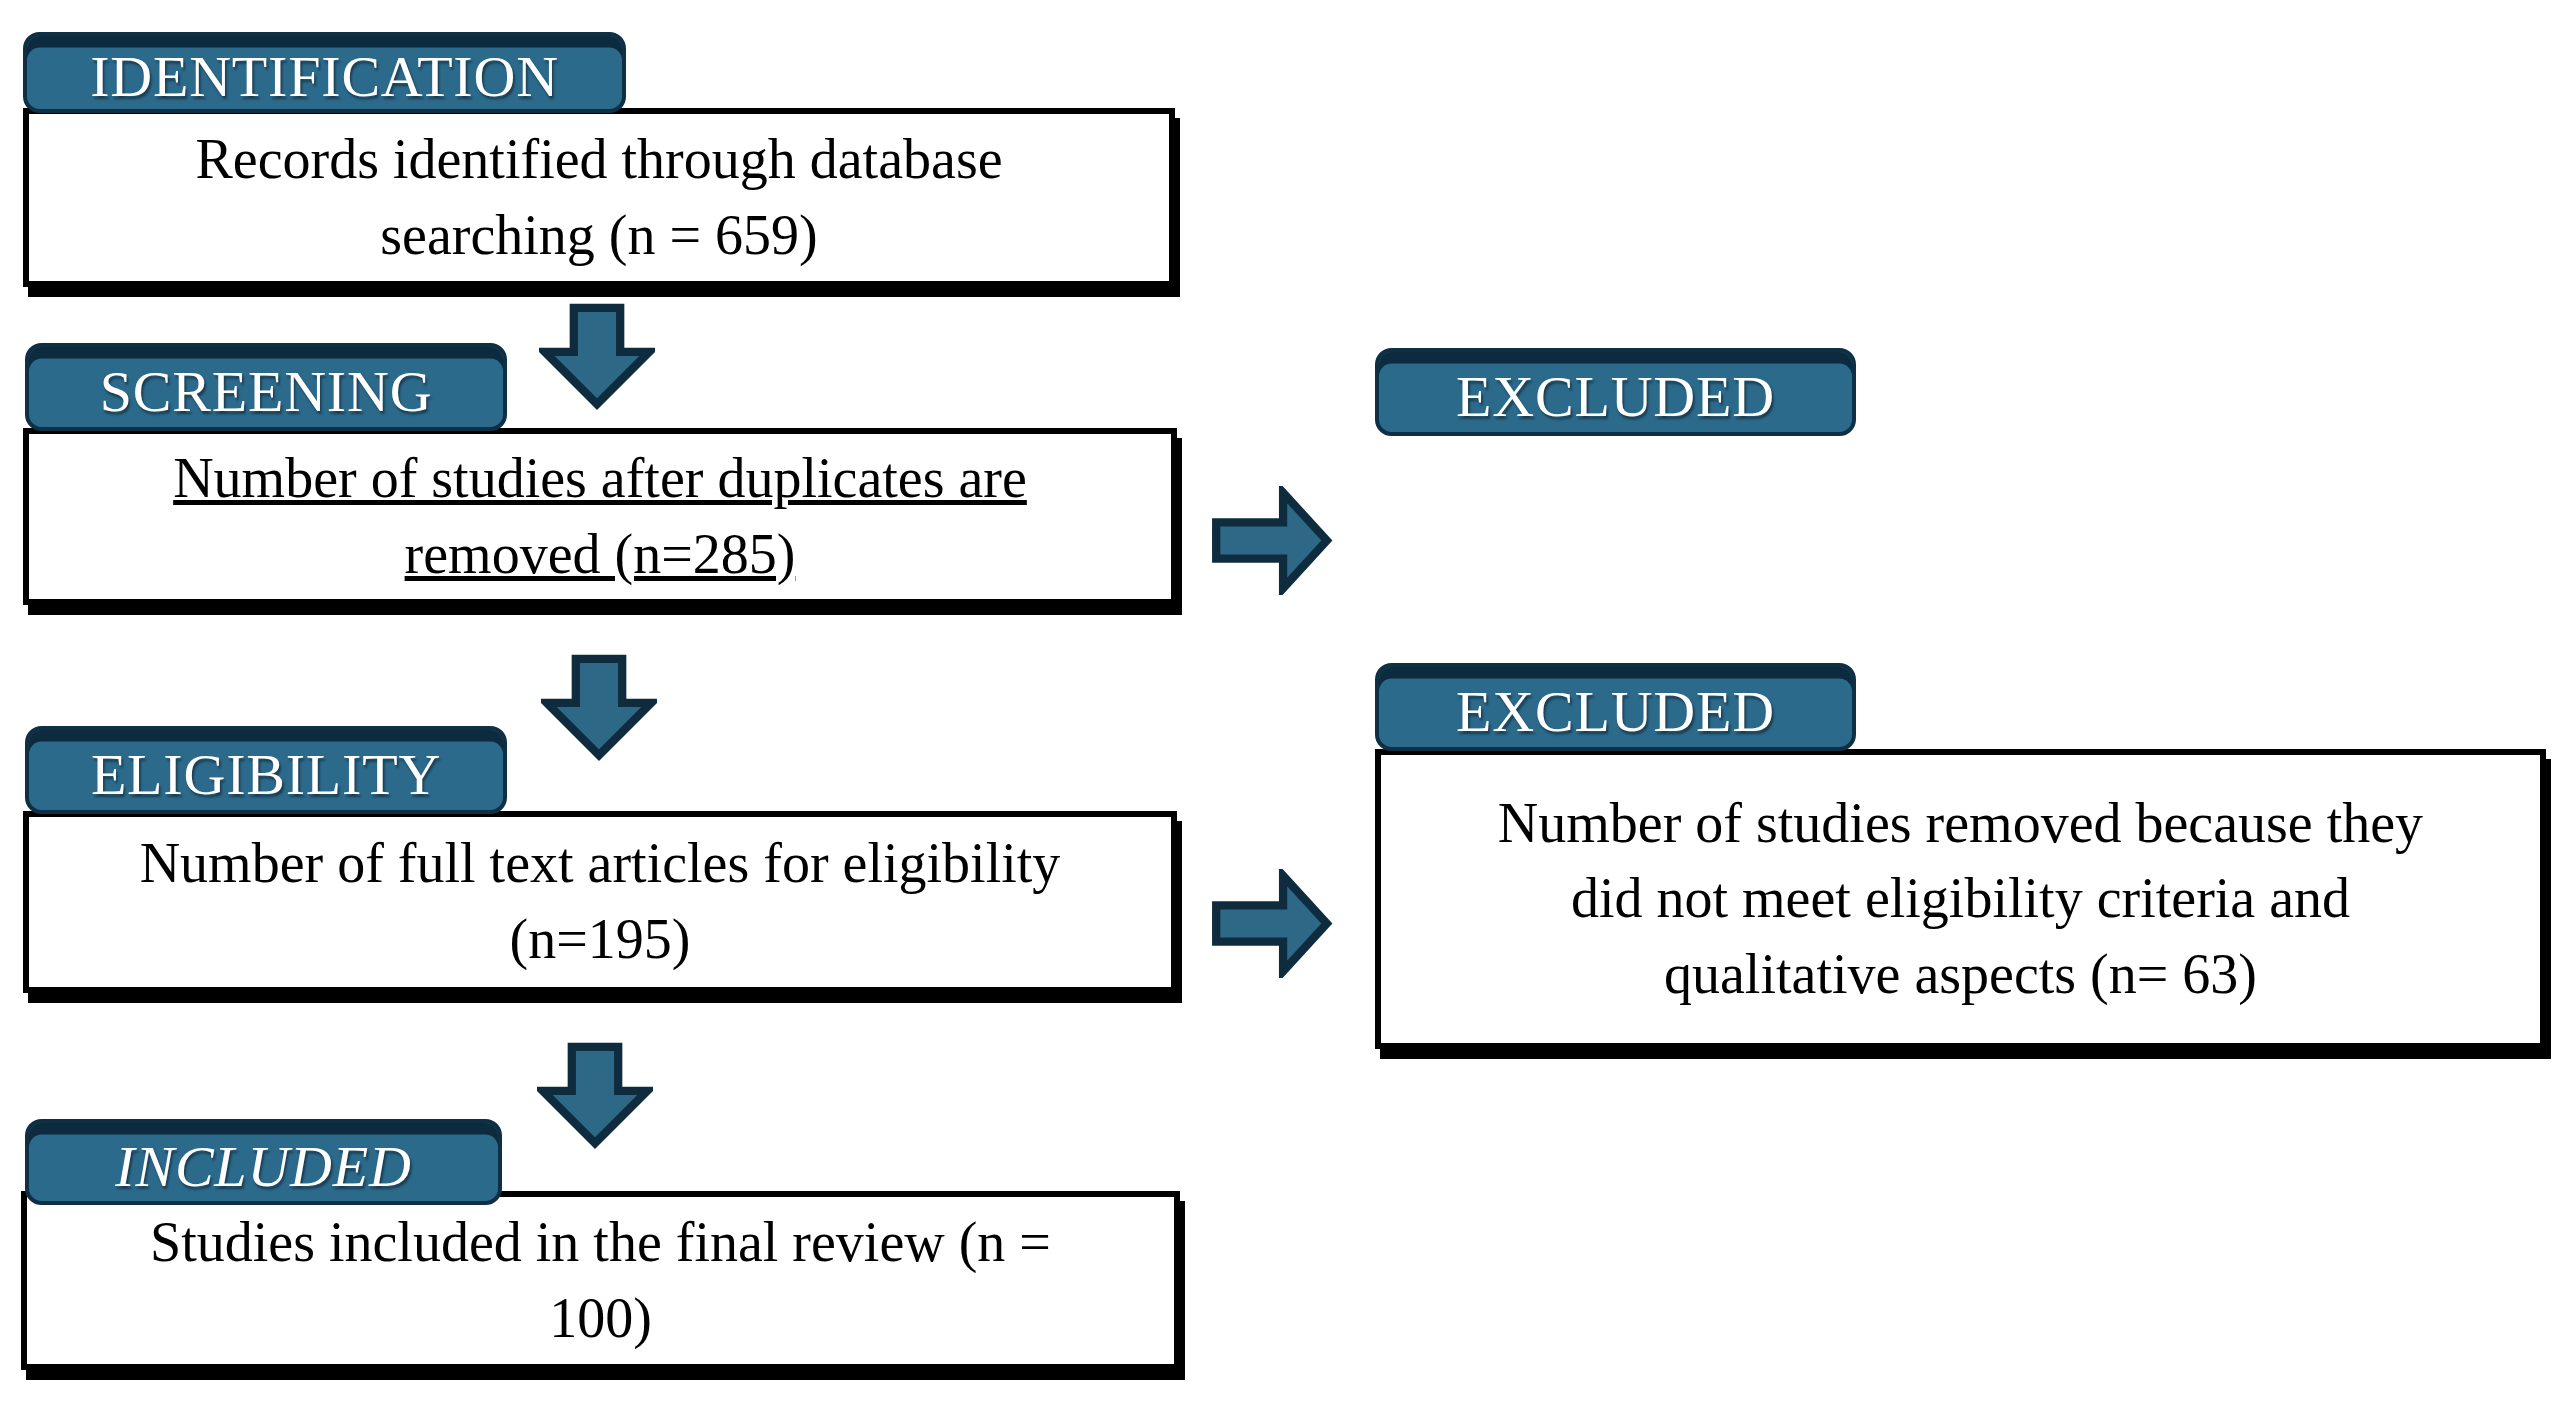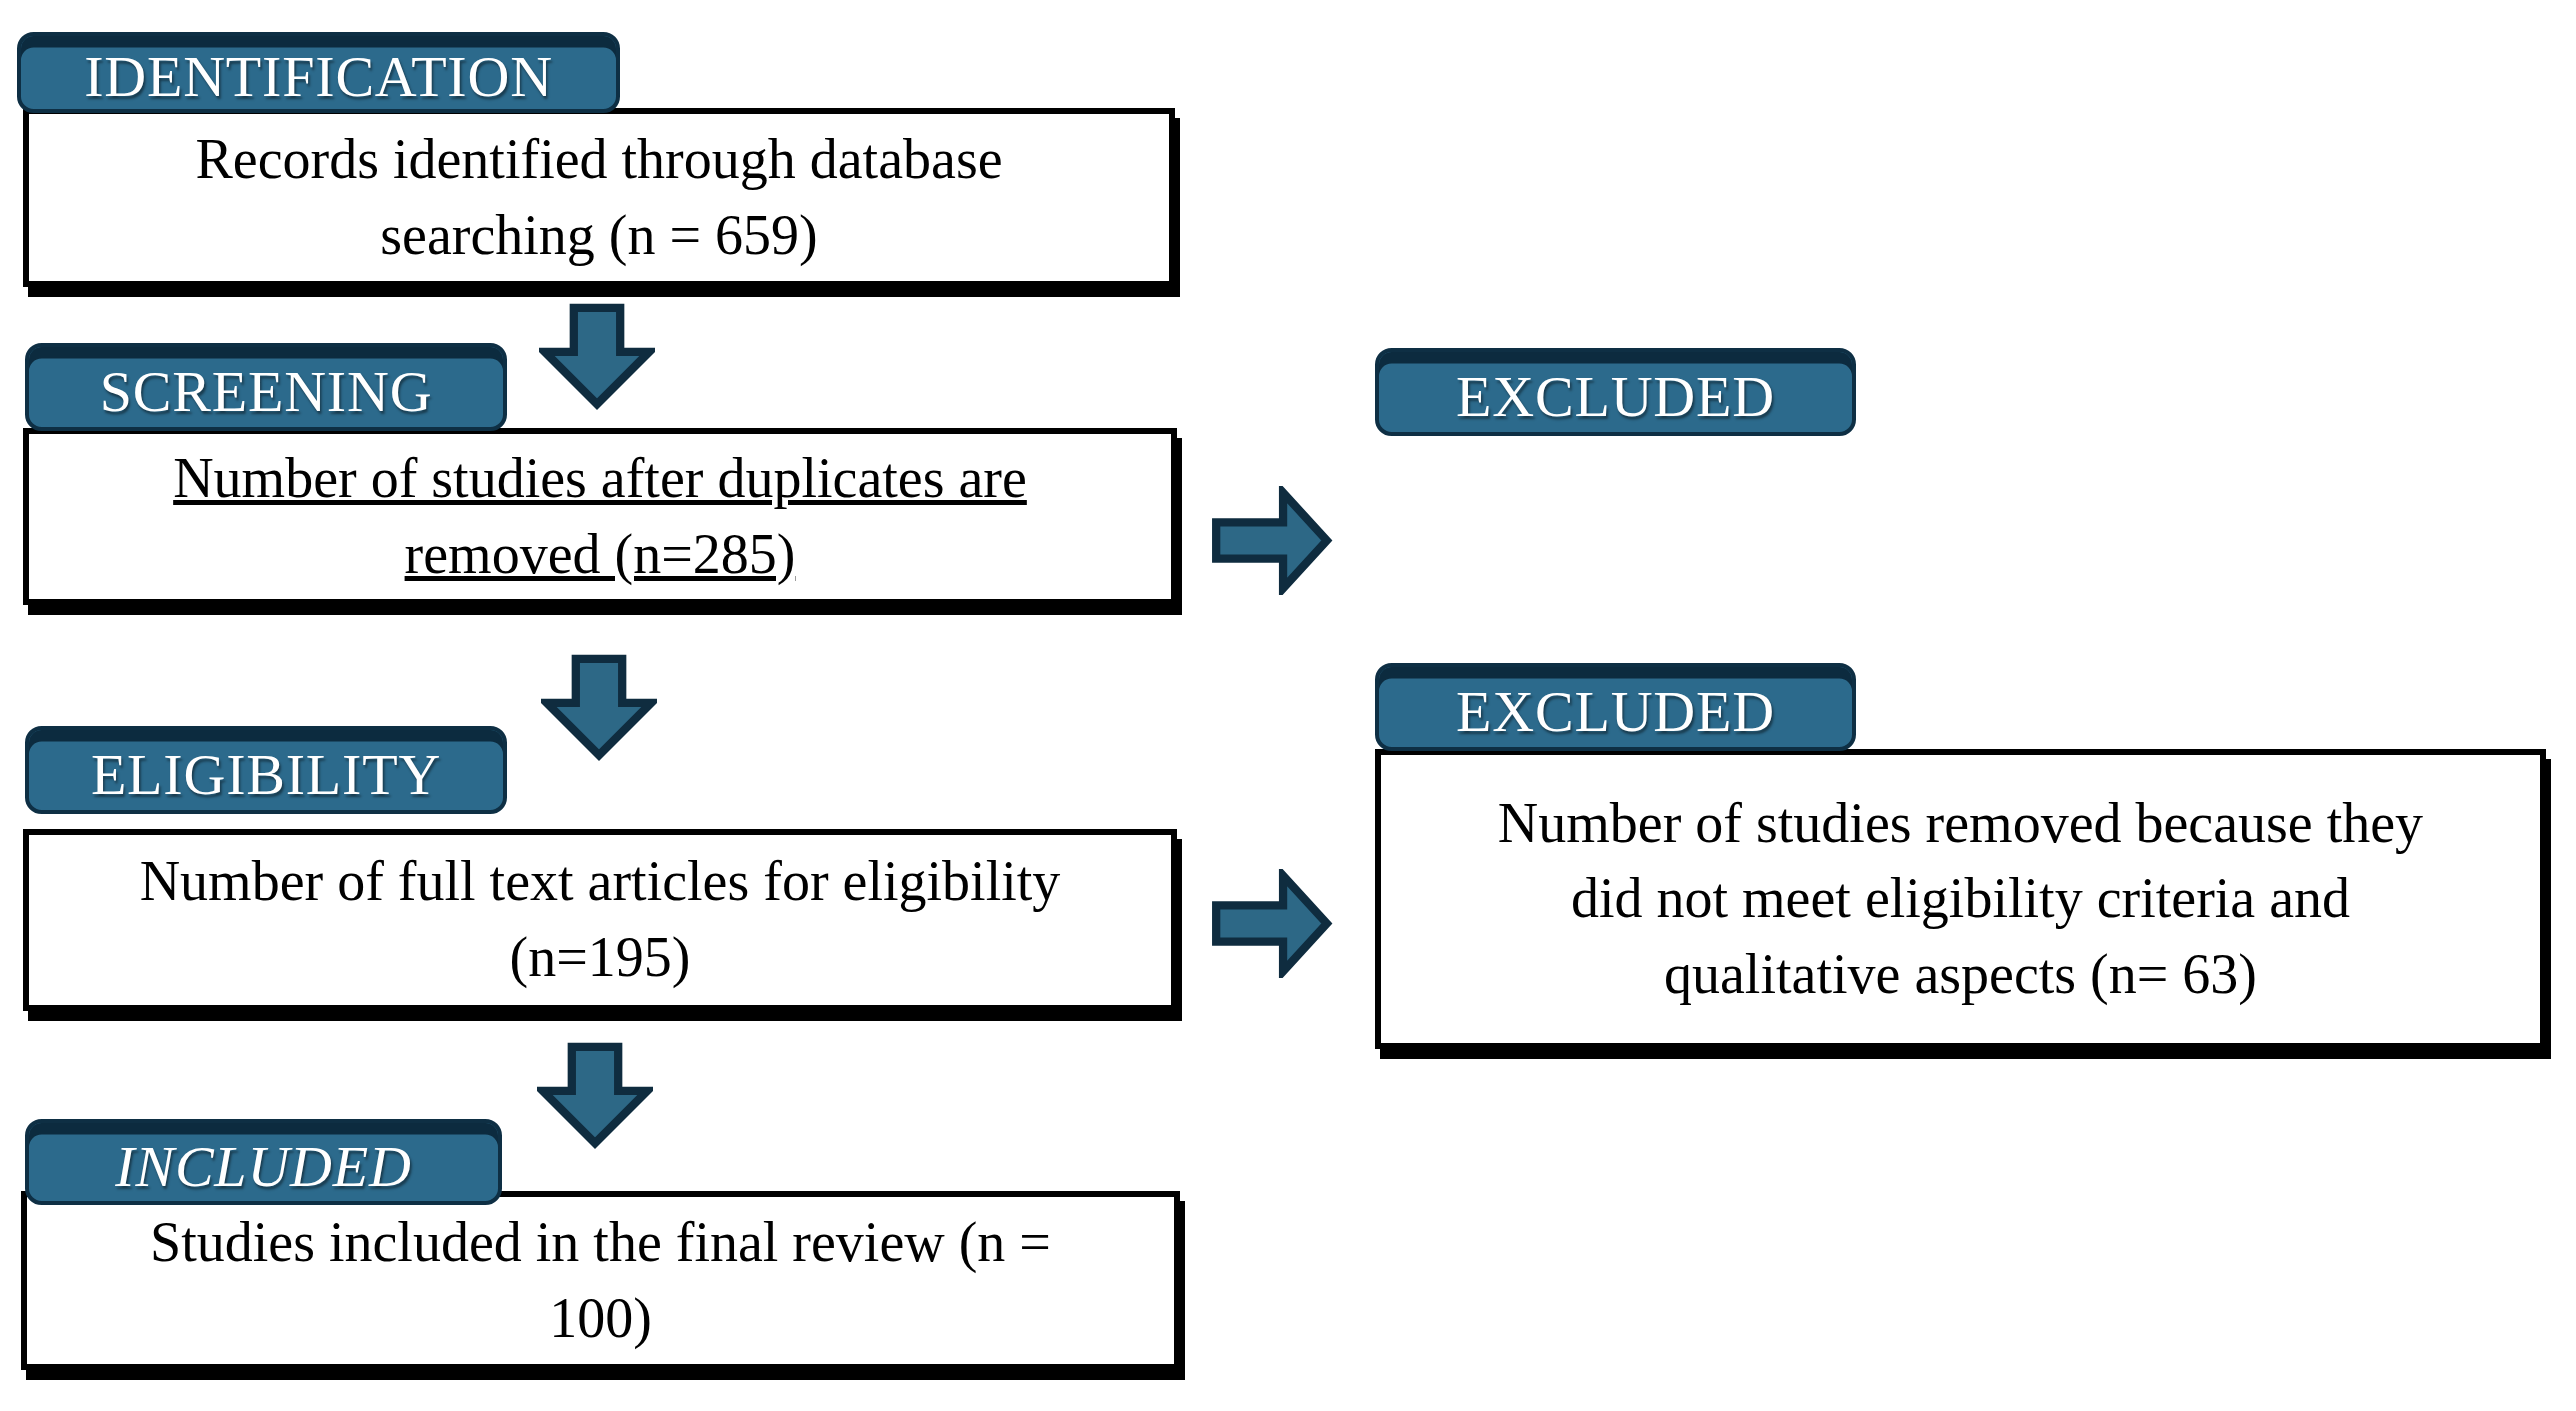--- a/index.html
+++ b/index.html
@@ -42,31 +42,31 @@
   .arrow { position: absolute; z-index: 2; }
   .arrow svg { width: 100%; height: 100%; display: block; }
   .arrow-shape {
     fill: var(--arrow_fill, #2D6886);
     stroke: var(--arrow_stroke, #0F2C3F);
     stroke-width: 10;
     stroke-linejoin: miter;
   }
 
   
-  #tab-identification { left: 17px;  top: 31.5px;   width: 603px;  height: 81px; }
+  #tab-identification { left: 23px;  top: 31.5px;   width: 603px;  height: 81px; }
   #box-records        { left: 23px;  top: 108px;  width: 1152px; height: 179px; }
   #arrow-down-1       { left: 539px; top: 302px;  width: 116px;  height: 108px; }
   #tab-screening      { left: 25px;  top: 343px;  width: 482px;  height: 88px; }
   #box-duplicates     { left: 23px;  top: 428px;  width: 1154px; height: 177px; text-decoration: underline; }
   #arrow-right-1      { left: 1210px;top: 486px;  width: 123px;  height: 109px; }
   #tab-excluded-1     { left: 1375px;top: 348px;  width: 481px;  height: 88px; }
   #box-removed        { left: 1375px;top: 429px;  width: 1176px; height: 182px; }
   #arrow-down-2       { left: 541px; top: 653px;  width: 116px;  height: 108px; }
   #tab-eligibility    { left: 25px;  top: 726px;  width: 482px;  height: 88px; }
-  #box-fulltext       { left: 23px;  top: 811px;  width: 1154px; height: 182px; margin-top: 18px; }
+  #box-fulltext       { left: 23px;  top: 811px;  width: 1154px; height: 182px; }
   #tab-excluded-2     { left: 1375px;top: 663px;  width: 481px;  height: 88px; }
   #box-criteria       { left: 1375px;top: 749px;  width: 1171px; height: 300px; }
   #arrow-right-2      { left: 1210px;top: 869px; width: 123px;  height: 109px; }
   #arrow-down-3       { left: 537px; top: 1041px; width: 116px;  height: 108px; }
   #tab-included       { left: 25px;  top: 1119px; width: 477px;  height: 86px; font-style: italic; }
   #box-final          { left: 21px;  top: 1191px; width: 1159px; height: 179px; }
 </style>
 </head>
 <body>
 

